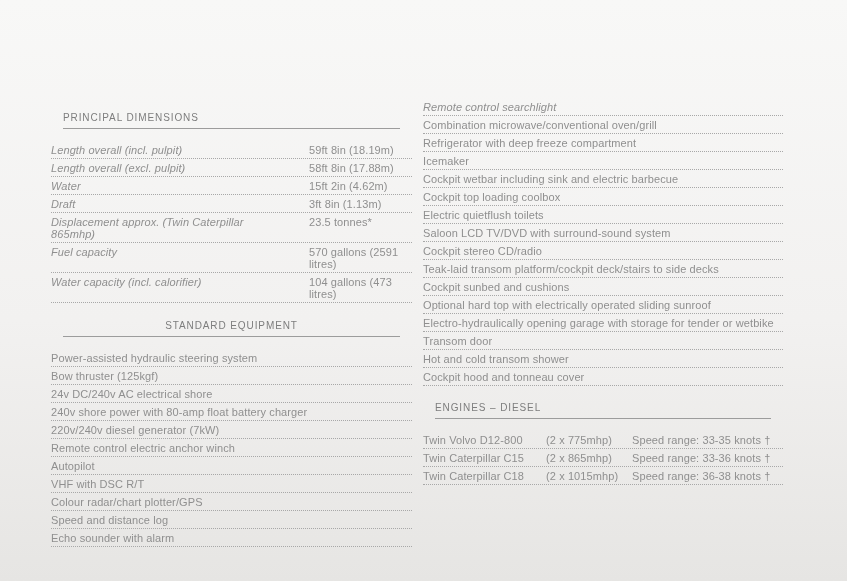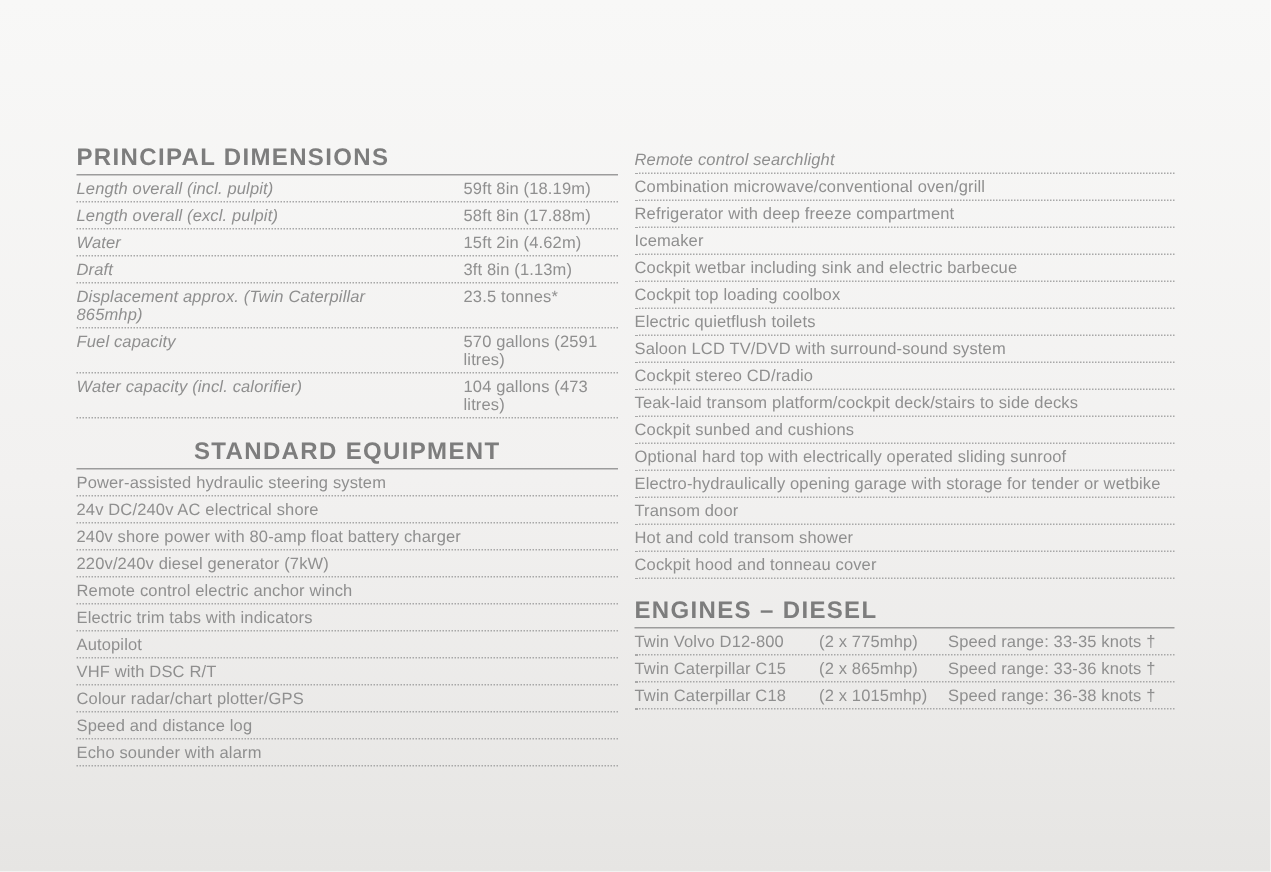--- a/index.html
+++ b/index.html
@@ -18,22 +18,22 @@
     font-family:"Liberation Sans",sans-serif;
     -webkit-font-smoothing:antialiased;
   }
   .page{
     position:absolute;left:51px;top:100px;width:732px;
     display:flex;gap:11px;
   }
   .col-left{width:361px;}
   .col-right{width:360px;}
   .section-title{
-    margin:0;padding:0 0 4px 0;
-    font-size:16px;font-weight:bold;line-height:12px;
+    margin:12px;padding:0 0 4px 0;
+    font-size:10px;font-weight:normal;line-height:12px;
     letter-spacing:0.9px;color:var(--heading);
     border-bottom:1px solid var(--rule-solid);
   }
   .row{
     display:flex;
     padding:3px 0 2px 0;
     border-bottom:1px dotted var(--rule-dotted);
     font-size:11px;line-height:12px;
     color:var(--body);letter-spacing:0.1px;
   }
@@ -84,33 +84,33 @@
         <span class="dim-value">104 gallons (473 litres)</span>
       </div>
     </section>
 
     <section class="sec-standard">
       <h2 class="section-title">STANDARD EQUIPMENT</h2>
       <div class="row">
           <span>Power-assisted hydraulic steering system</span>
         </div>
       <div class="row">
+          <span>Bow thruster (125kgf)</span>
+        </div>
+      <div class="row">
           <span>24v DC/240v AC electrical shore</span>
         </div>
       <div class="row">
           <span>240v shore power with 80-amp float battery charger</span>
         </div>
       <div class="row">
           <span>220v/240v diesel generator (7kW)</span>
         </div>
       <div class="row">
           <span>Remote control electric anchor winch</span>
-        </div>
-      <div class="row">
-          <span>Electric trim tabs with indicators</span>
         </div>
       <div class="row">
           <span>Autopilot</span>
         </div>
       <div class="row">
           <span>VHF with DSC R/T</span>
         </div>
       <div class="row">
           <span>Colour radar/chart plotter/GPS</span>
         </div>

